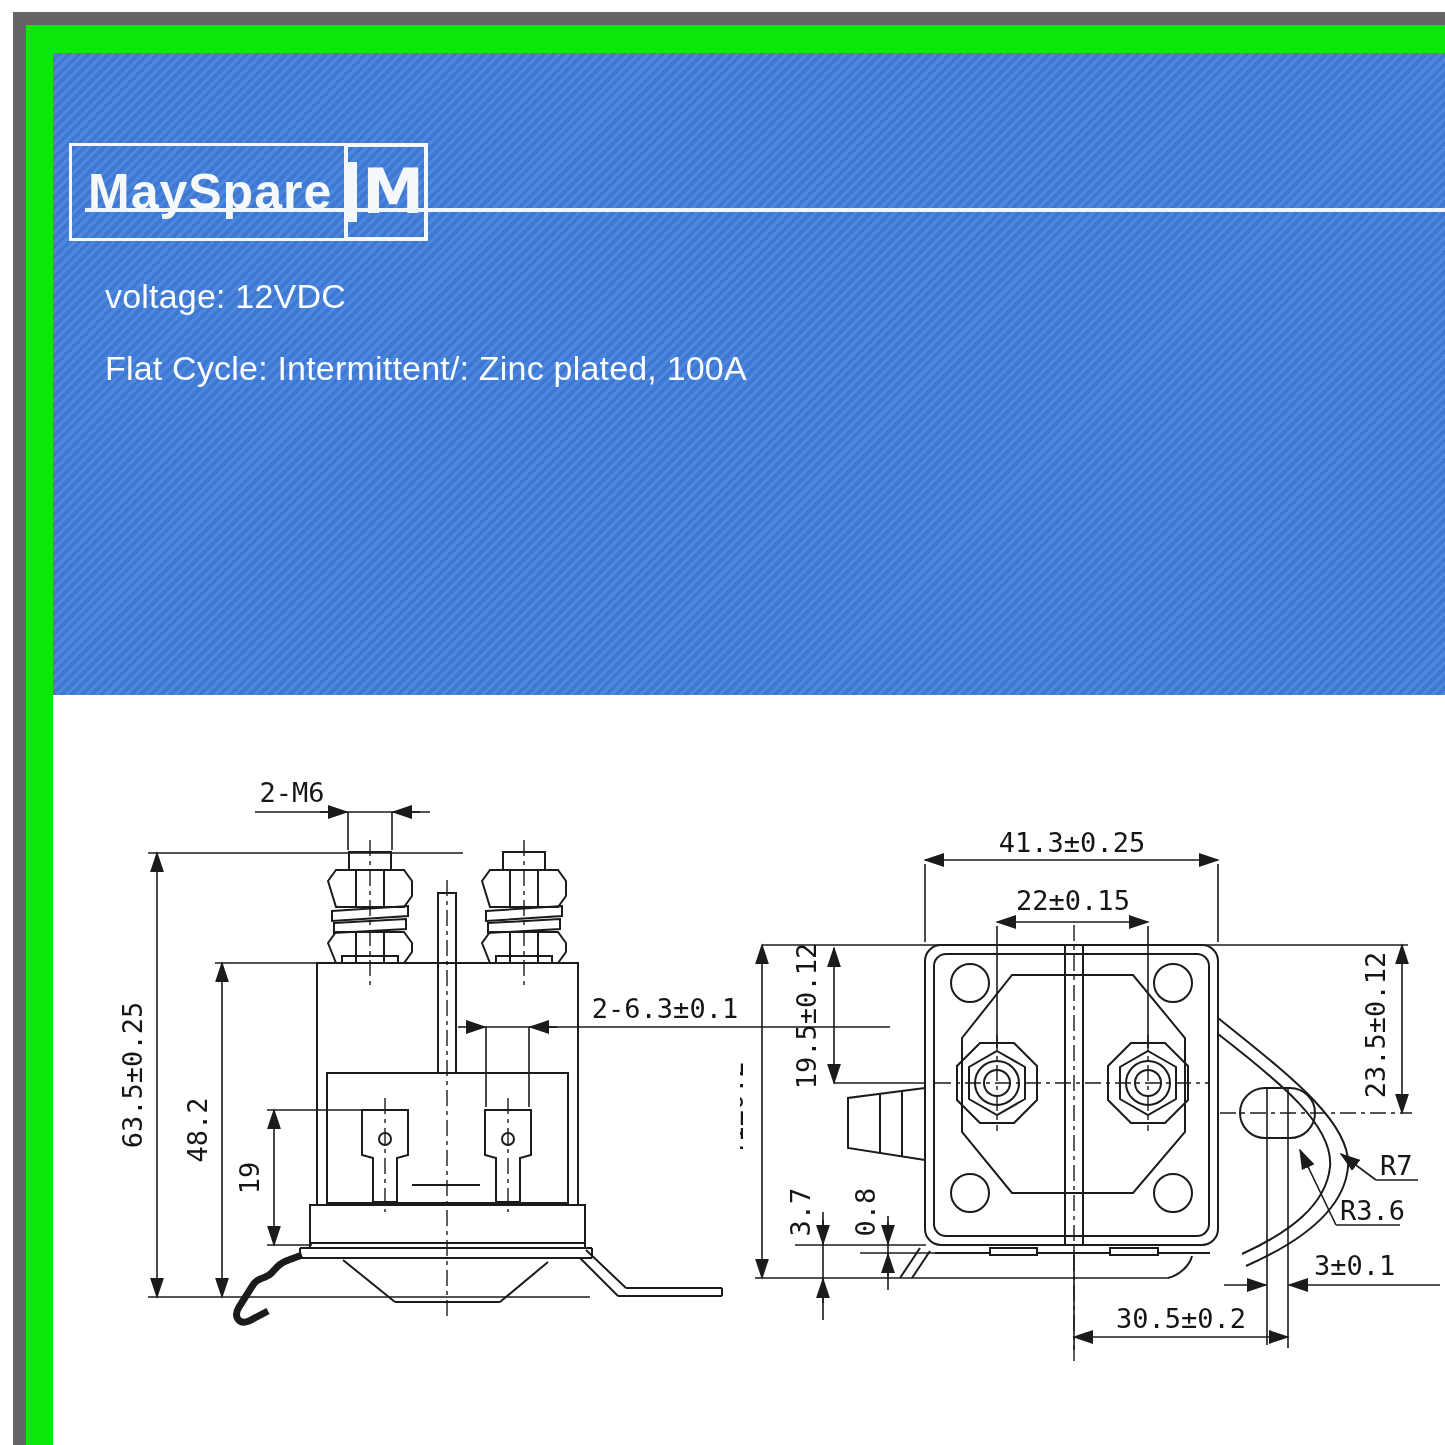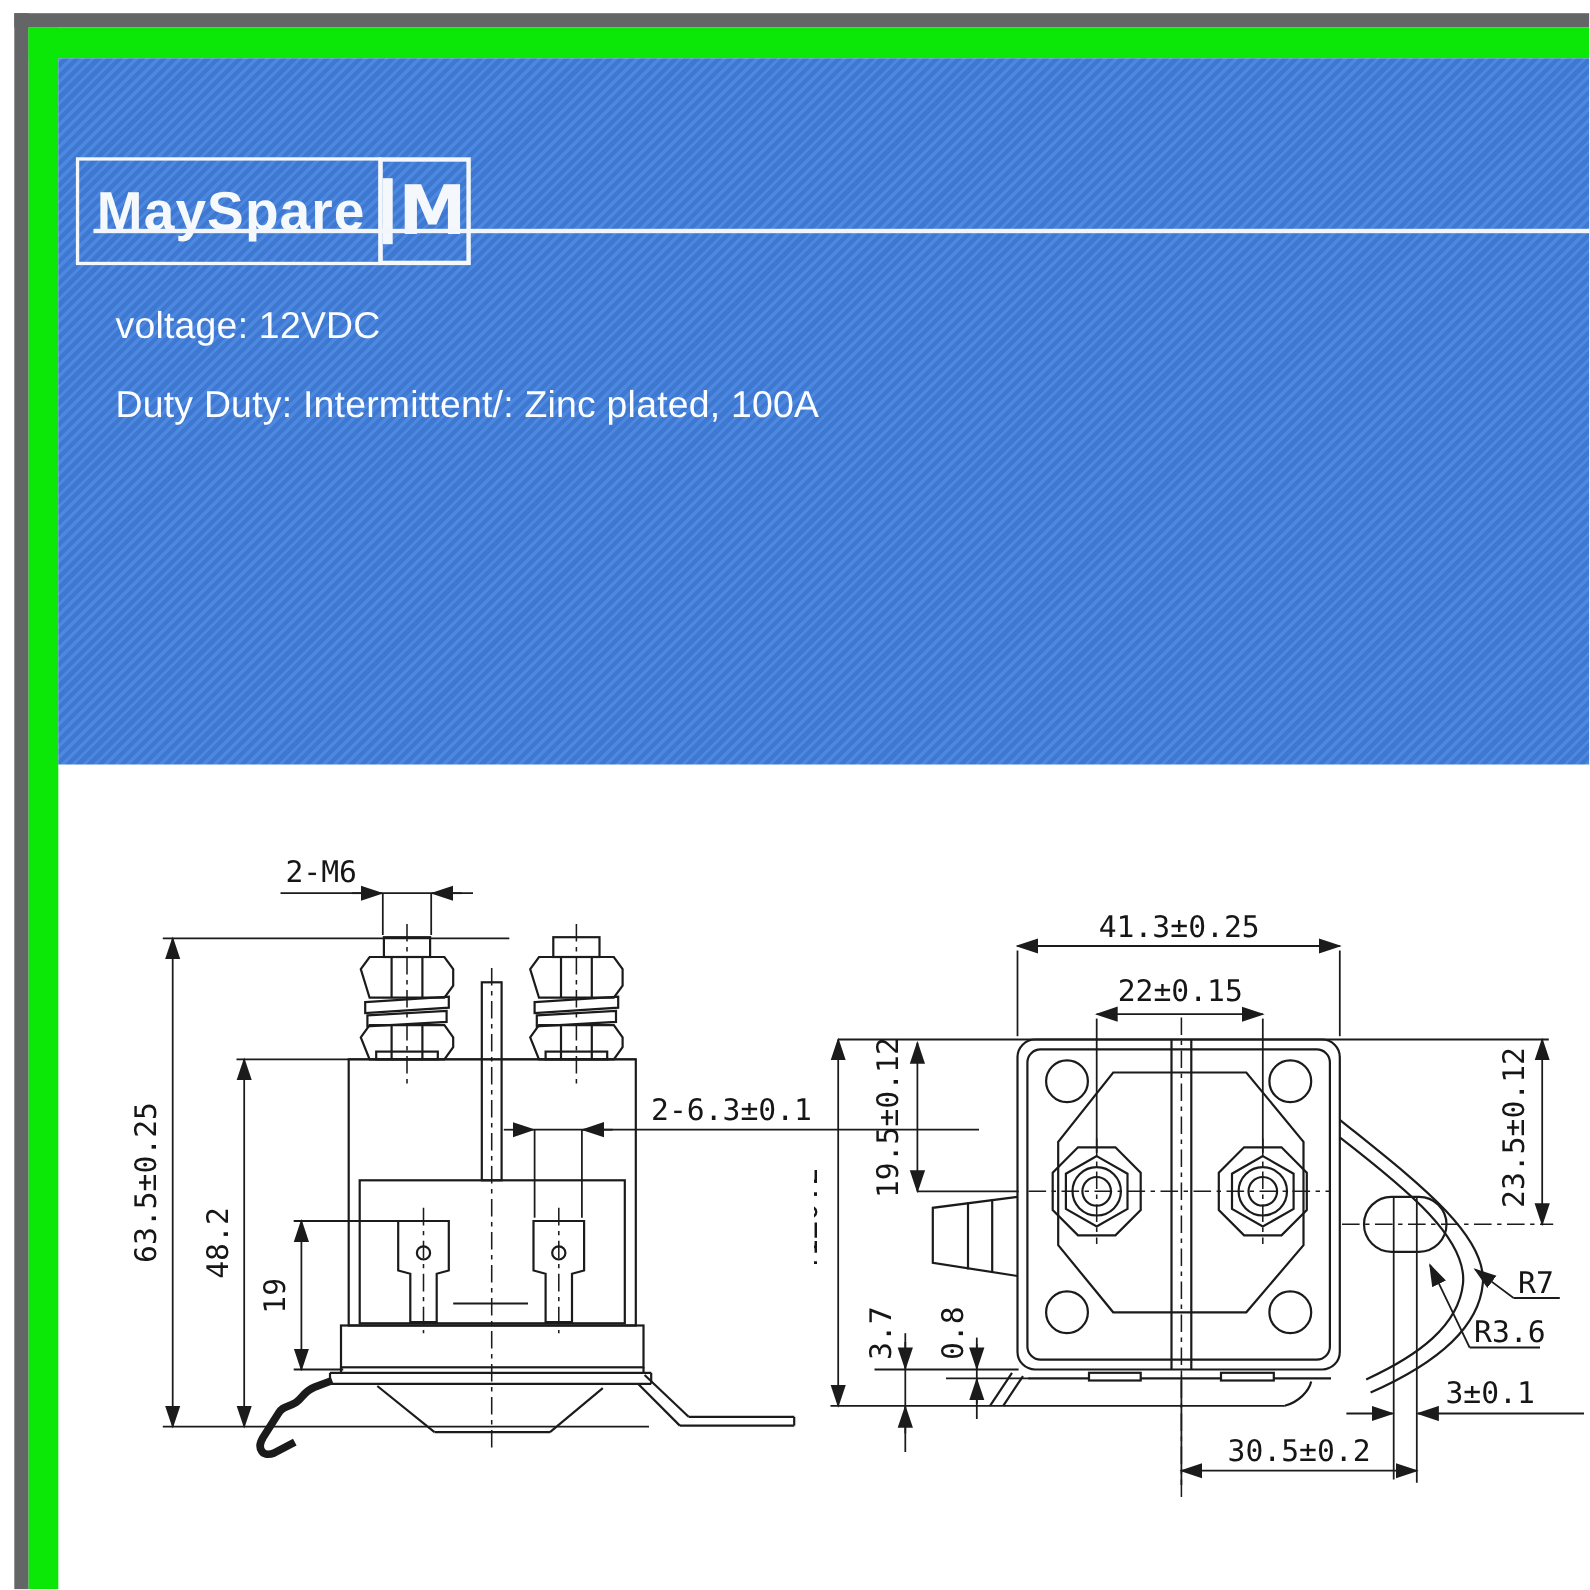--- a/index.html
+++ b/index.html
@@ -49,21 +49,21 @@
       </div>
       <div class="logo-mark">
         <span class="logo-mark-bar"></span>
         <span class="logo-mark-letter">M</span>
       </div>
     </div>
     <div class="logo-underline"></div>
 
     <div class="specs">
       <div class="spec-line">voltage: 12VDC</div>
-      <div class="spec-line">Duty Duty: Intermittent/: Zinc plated, 100A</div>
+      <div class="spec-line">Flat Cycle: Intermittent/: Zinc plated, 100A</div>
     </div>
   </div>
 
   <svg class="drawing" style="left:120px;top:760px;" width="790" height="600" viewBox="0 0 790 600" fill="none" stroke="#1b1b1b" stroke-width="2">
     <defs>
       <marker id="m1" viewBox="0 0 12 8" refX="11" refY="4" markerWidth="13" markerHeight="9" orient="auto-start-reverse">
         <path d="M0,0L12,4L0,8Z" fill="#1b1b1b" stroke="none"></path>
       </marker>
     </defs>
 

